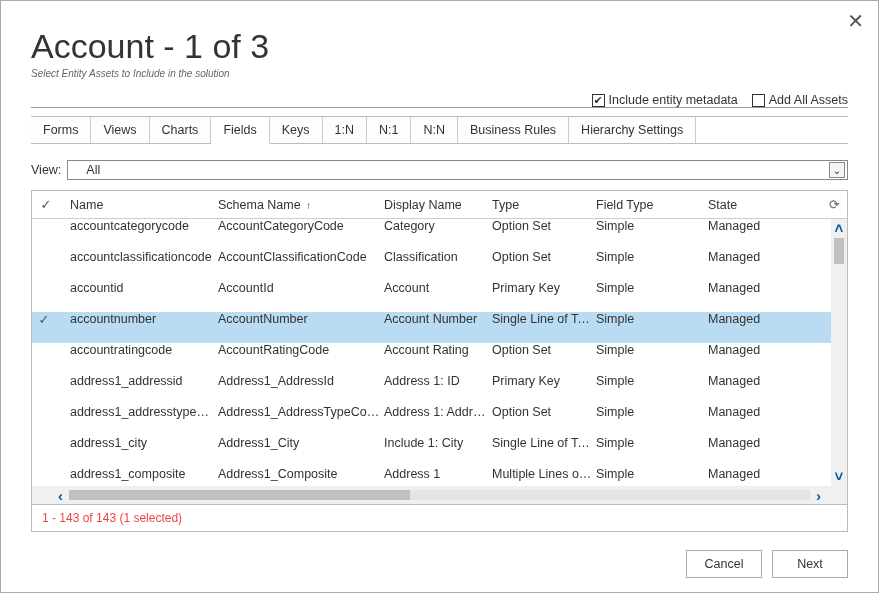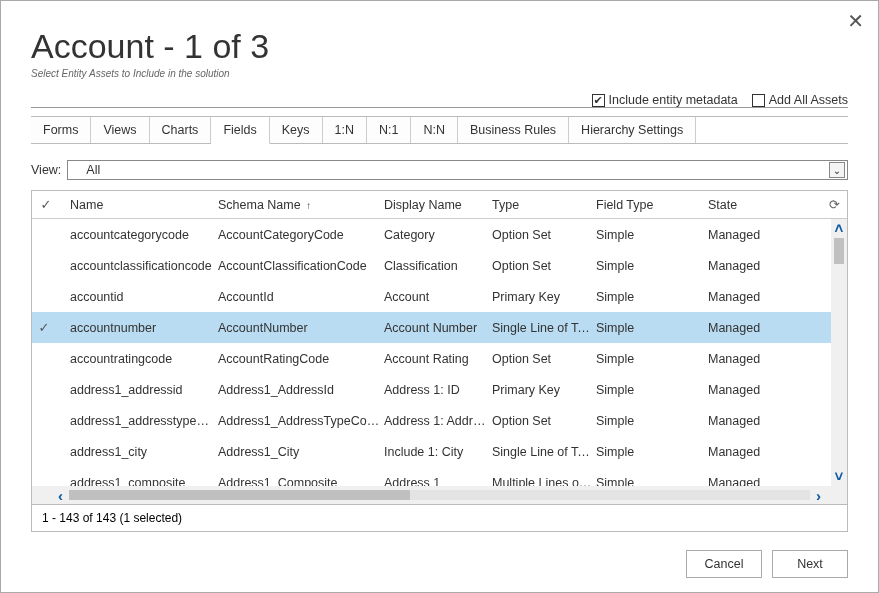--- a/index.html
+++ b/index.html
@@ -153,21 +153,20 @@
   }
   .rows {
     position: absolute;
     left: 0; top: 0;
     right: 16px;
     bottom: 18px;
     overflow: hidden;
   }
   .row {
     display: flex;
-    align-items: center;
     height: 31px;
     font-size: 12.5px;
     color: #333;
   }
   .row.selected { background: #b9dcf2; }
   .row .col-name { padding-left: 10px; }
   .row > div {
     white-space: nowrap;
     overflow: hidden;
     text-overflow: ellipsis;
@@ -215,21 +214,21 @@
     height: 10px;
     width: 46%;
     background: #c0c0c0;
   }
   .hscroll .arrow { color: #0b5aa0; font-size: 15px; font-weight: bold; cursor: pointer; line-height:1; }
   .status {
     border: 1px solid #bbb;
     border-top: none;
     padding: 6px 10px;
     font-size: 12px;
-    color: #000000;
+    color: #ef4444;
   }
   .footer {
     display: flex;
     justify-content: flex-end;
     gap: 10px;
     margin-top: 18px;
   }
   .btn {
     min-width: 76px;
     padding: 6px 16px;

